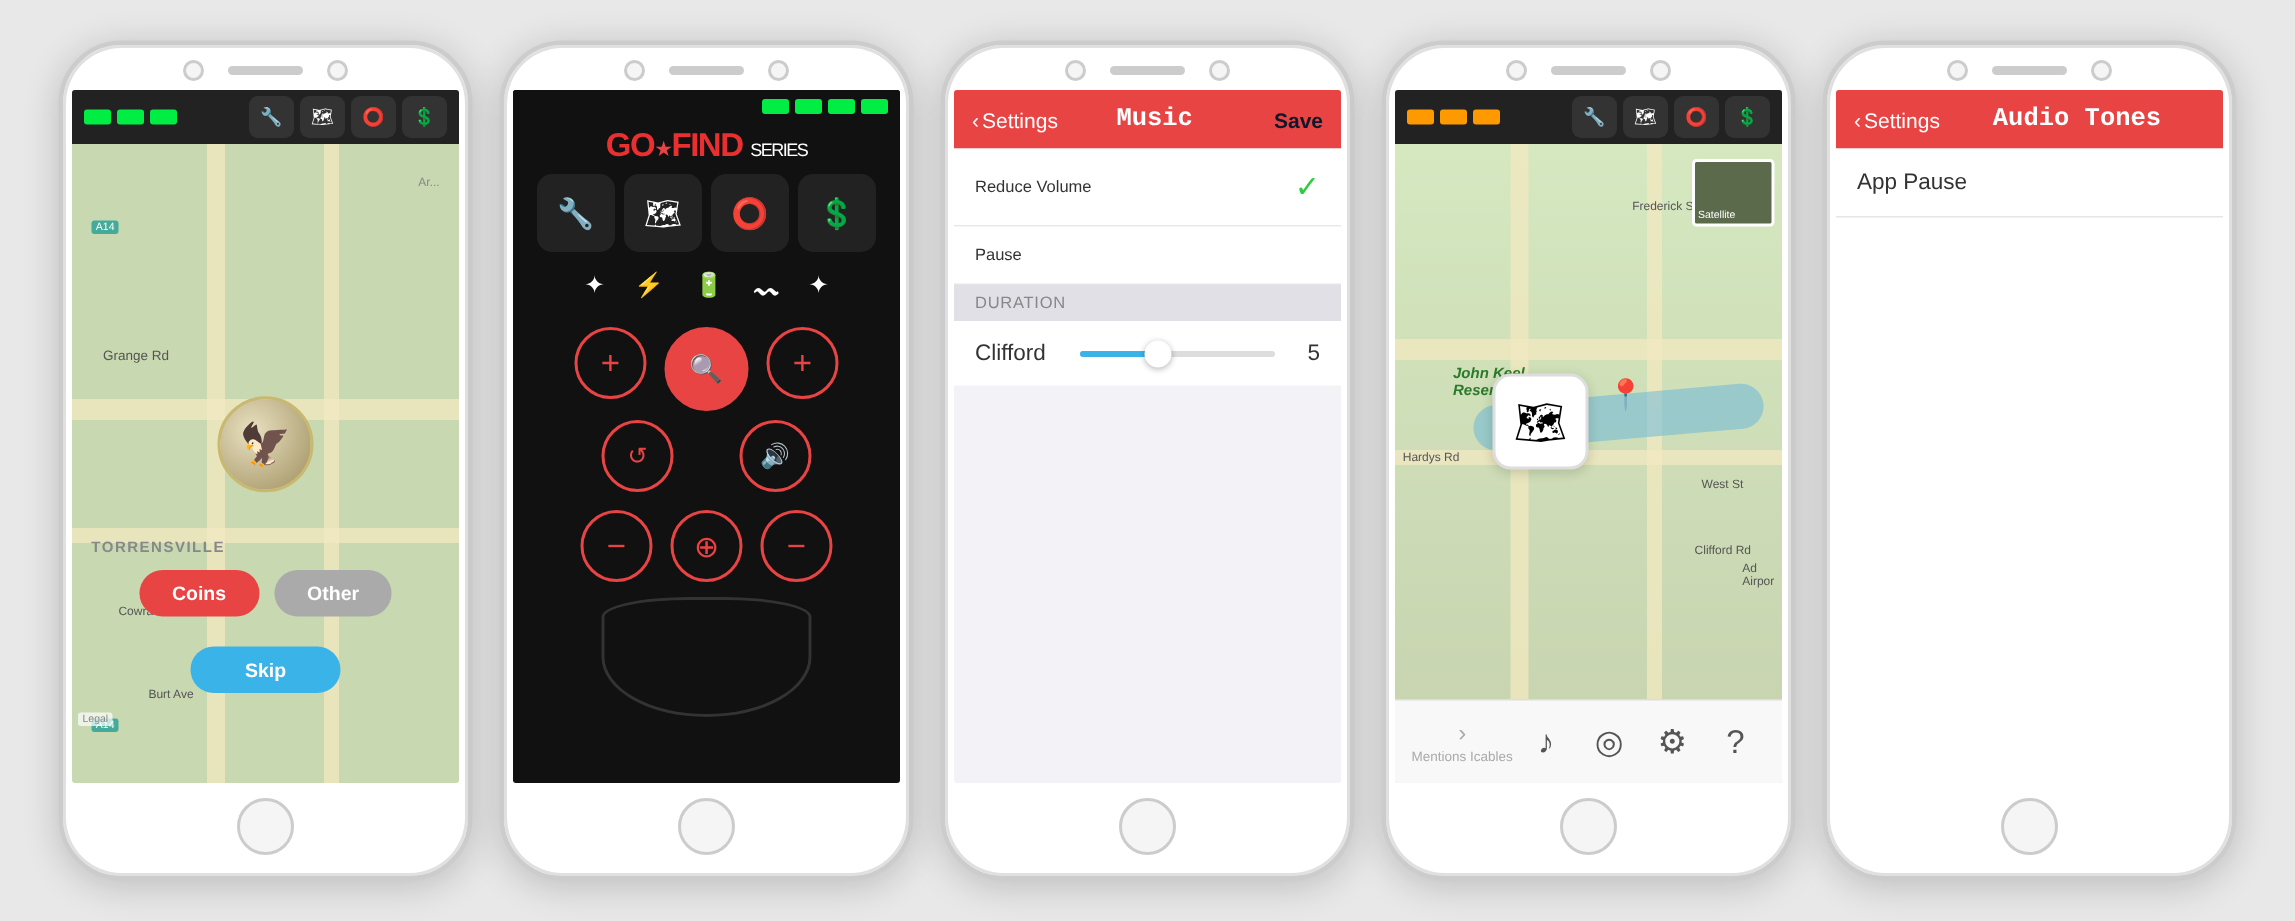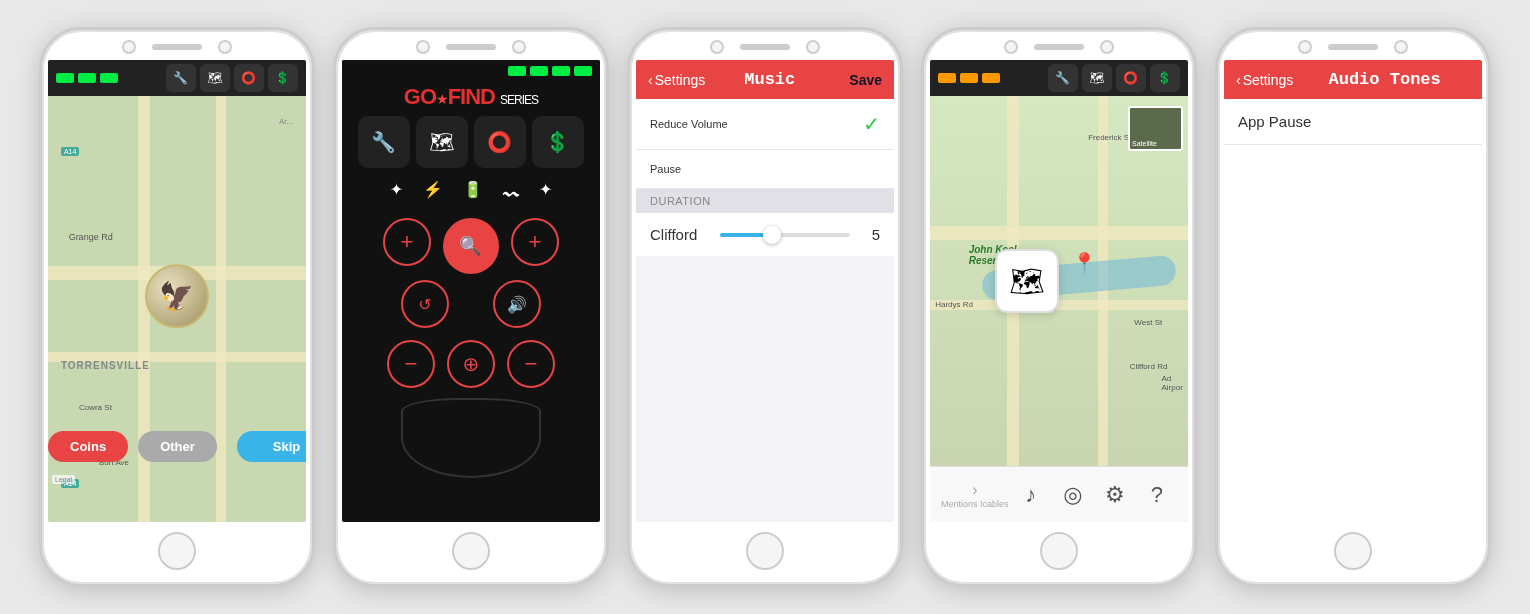--- a/index.html
+++ b/index.html
@@ -125,23 +125,24 @@
       top: 50%; left: 50%;
       transform: translate(-50%, -70%);
       display: flex; align-items: center; justify-content: center;
       font-size: 22px;
     }
     .action-btns {
       position: absolute;
       bottom: 60px;
       left: 0; right: 0;
       display: flex;
-      flex-direction: row;
+      flex-direction: column;
       align-items: center;
       gap: 20px;
+      justify-content: center;
     }
     .action-row {
       display: flex;
       gap: 10px;
     }
     .btn-coins {
       background: #e84444;
       color: #fff;
       border: none;
       border-radius: 20px;

